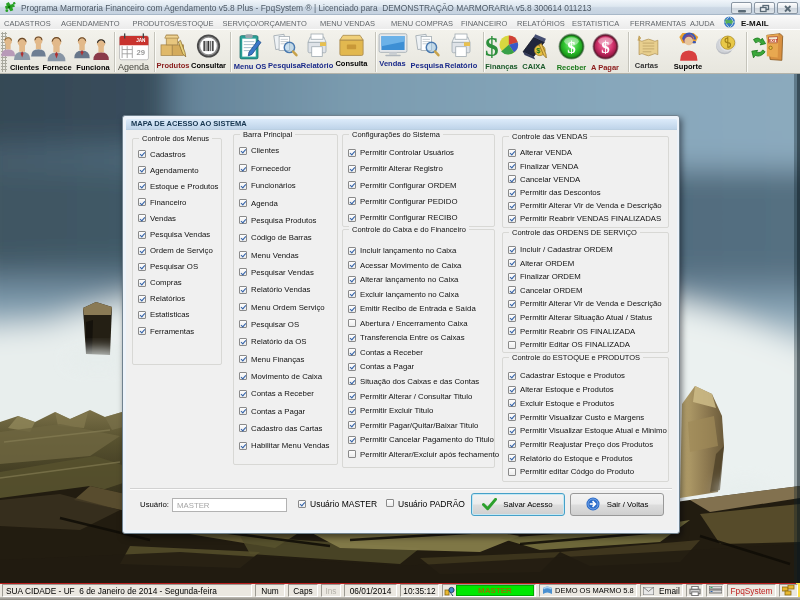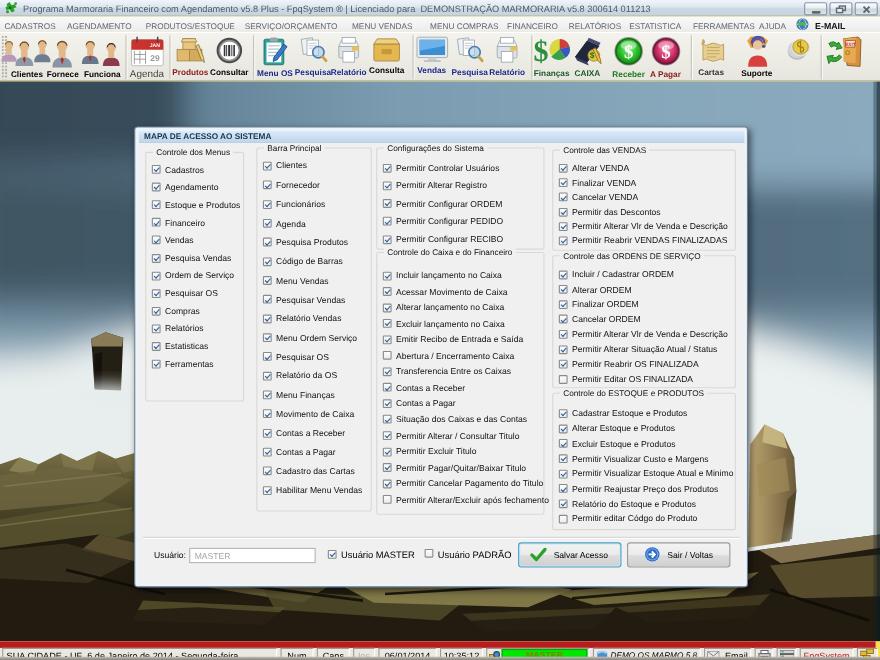--- a/index.html
+++ b/index.html
@@ -18,21 +18,21 @@
 
 #toolbar{position:absolute;left:0;top:29px;width:800px;height:45px;background:linear-gradient(#f3f2ec,#e7e6de);border-top:1px solid #fff;border-bottom:1px solid #b3b3aa}
 .grip{position:absolute;left:1px;top:2px;width:6px;height:40px;background-image:radial-gradient(circle at 1.5px 1.5px,#a9a99e 1px,transparent 1.2px);background-size:3px 3px}
 .sep{position:absolute;top:2px;width:2px;height:40px;border-left:1px solid #c5c4bb;border-right:1px solid #fbfbf7}
 .tbi{position:absolute;top:2px;text-align:center}
 .tbi .ic{display:block;margin:0 auto}
 .tbi .tl{display:block;font-size:7.5px;font-weight:bold;color:#000;line-height:9px;margin-top:1px;white-space:nowrap}
 
 #photo{position:absolute;left:0;top:74px;width:800px;height:509px}
 
-#status{position:absolute;left:0;top:583px;width:796px;height:14px;background:#ebe8e1;border-top:6px solid #b91c1c;font-size:8.3px;color:#000}
+#status{position:absolute;left:0;top:583px;width:796px;height:14px;background:#ebe8e1;border-top:1px solid #b91c1c;font-size:8.3px;color:#000}
 .sp{position:absolute;top:0px;height:13px;border:1px solid;border-color:#9c9a92 #fff #fff #9c9a92;background:#ebe8e1;display:flex;align-items:center;white-space:nowrap;overflow:hidden}
 #botline{position:absolute;left:0;top:597px;width:800px;height:3px;background:linear-gradient(#c2bfb8,#86847d)}
 
 #dlg{position:absolute;left:122px;top:115px;width:558px;height:419px;background:#edf3fa;border:1px solid #70828f;border-radius:3px;box-shadow:2px 3px 6px rgba(0,0,10,0.5)}
 #dlgtitle{position:absolute;left:3px;top:3px;width:551px;height:10.5px;background:linear-gradient(#dcebfa,#bfd4e9);border-bottom:1px solid #bacfe2;border-radius:2px 2px 0 0;font-size:7.5px;font-weight:bold;color:#16354f;line-height:10.5px;padding-left:5px}
 #dlgbody{position:absolute;left:3px;top:14px;width:551px;height:400px;background:#f0f0f0}
 .gb{position:absolute;border:1px solid #d8d8d5;border-radius:2px}
 .gb .gt{position:absolute;top:-5px;left:6px;background:#f0f0f0;padding:0 3px;font-size:7.5px;color:#111;line-height:9px;white-space:nowrap}
 .r{display:flex;align-items:center;padding-left:5px}
 .lb{font-size:7.8px;color:#111;margin-left:4px;white-space:nowrap}
@@ -520,21 +520,21 @@
         <span style="margin:auto">10:35:12</span>
       </div>
       <div class="sp" style="left:442px;width:94px;">
         <svg width="11" height="10" viewBox="0 0 11 10" style="margin:0 1px;flex:none">
           <rect x="1" y="4" width="4" height="5" fill="#e8b830" stroke="#8a6a10" stroke-width="0.8"></rect>
           <circle cx="7.5" cy="4" r="2.6" fill="#48c" stroke="#246"></circle>
           <path d="M6 6 l3 4" stroke="#246" stroke-width="1"></path>
         </svg>
         <span style="flex:1;height:11px;background:#00e800;border:1px solid #0a0;color:#8a7a00;font-weight:bold;font-size:8px;text-align:center;line-height:10px;margin-right:1px">MASTER</span>
       </div>
-      <div class="sp" style="left:539px;width:98px;font-style:italic;">
+      <div class="sp" style="left:539px;width:98px;">
         <svg width="11" height="10" viewBox="0 0 11 10" style="margin:0 2px;flex:none">
           <path d="M1 2 q4 -3 9 0 v6 q-5 -3 -9 0 z" fill="#4a90d0"></path>
           <path d="M1 2 q4 -3 9 0 l-1 1.5 q-4 -2.5 -7 0 z" fill="#a8d0f0"></path>
         </svg>
         <span style="font-size:7.5px">DEMO OS MARMO 5.8</span>
       </div>
       <div class="sp" style="left:640px;width:43px;">
         <svg width="11" height="8" viewBox="0 0 12 9" style="margin:0 2px">
           <rect width="12" height="9" fill="#e8e8e8" stroke="#777"></rect>
           <path d="M0 0 l6 5 6 -5" fill="none" stroke="#777"></path>

